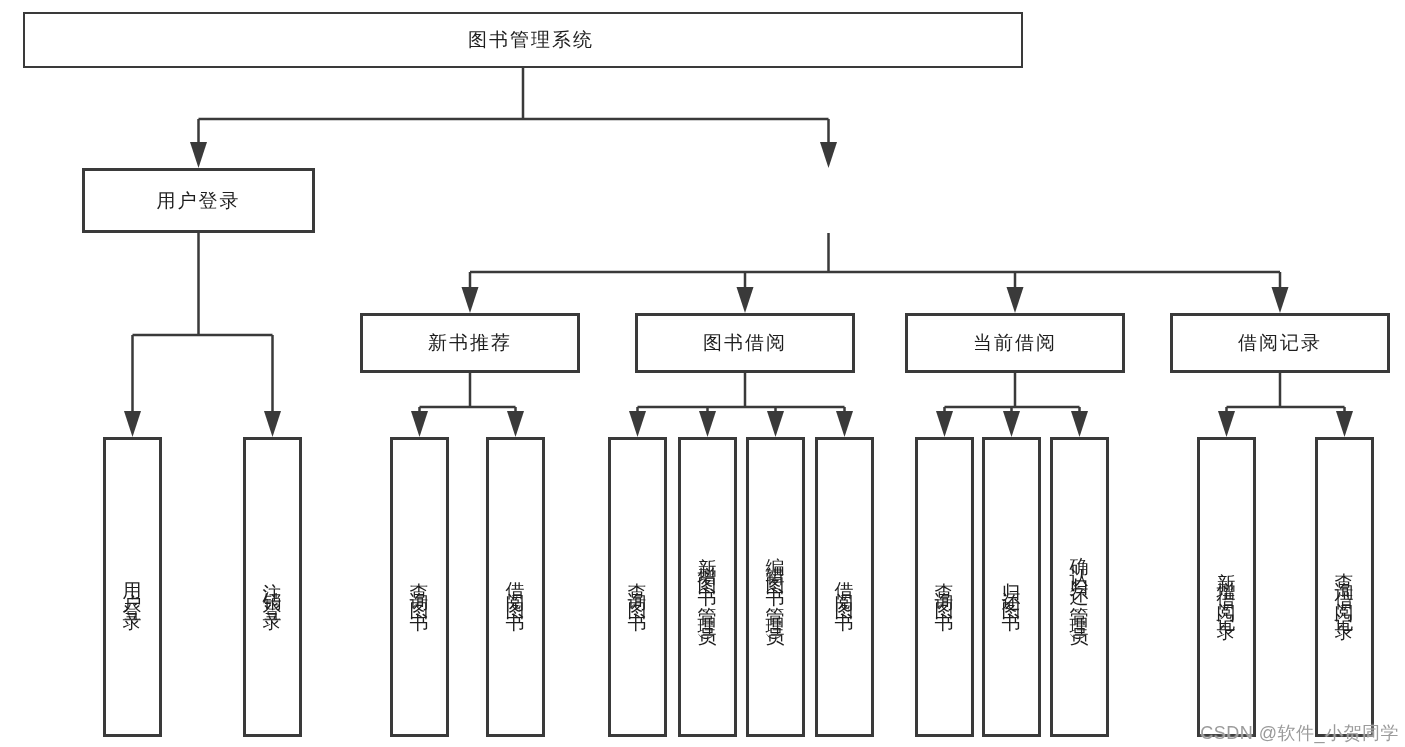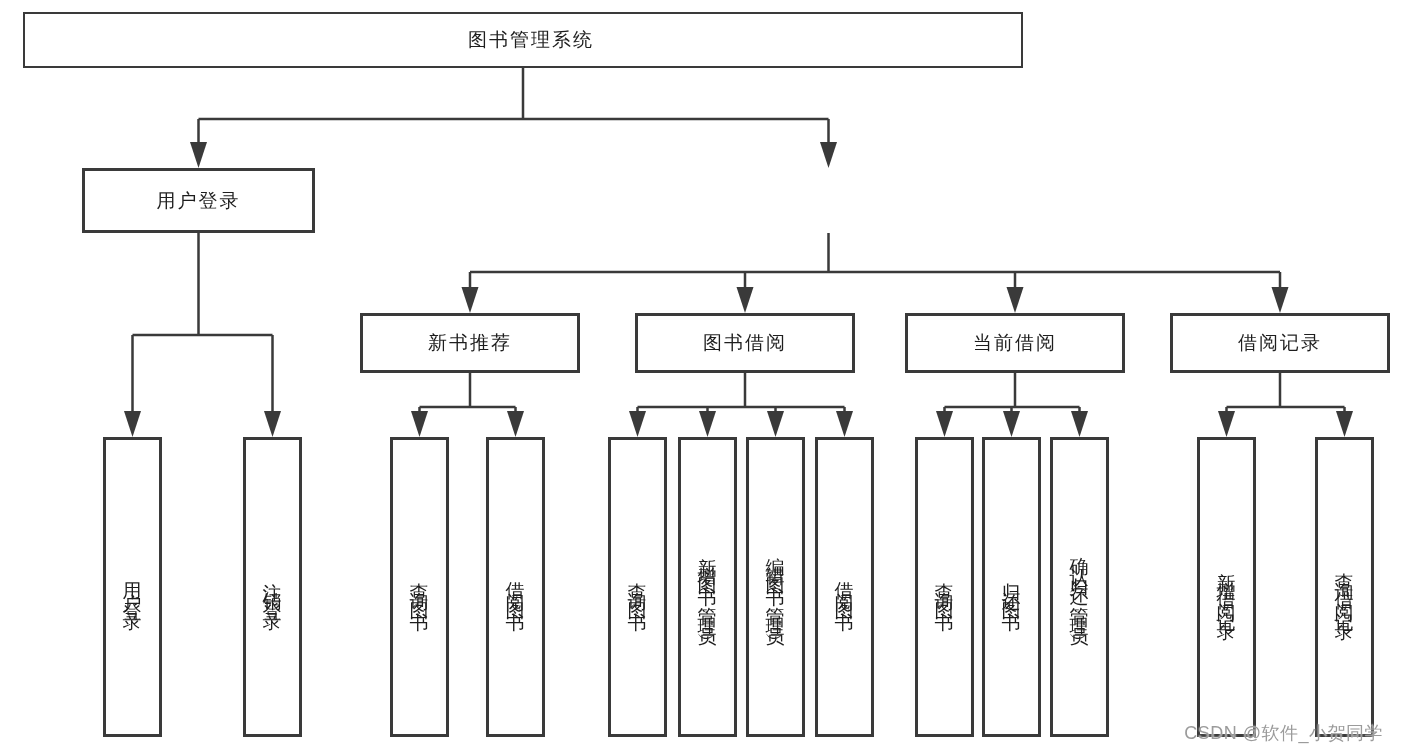--- a/index.html
+++ b/index.html
@@ -49,21 +49,21 @@
     writing-mode: vertical-rl;
     text-orientation: mixed;
     letter-spacing: 10px;
     font-size: 19px;
     white-space: normal;
     line-height: 1;
   }
   #watermark {
     position: absolute;
     top: 721px;
-    right: 22px;
+    right: 6px;
     font-size: 18px;
     color: #9b9b9b;
     letter-spacing: 0.5px;
     z-index: 10;
     text-shadow: 0 0 2px #ffffff;
   }
 </style>
 </head>
 <body>
 

